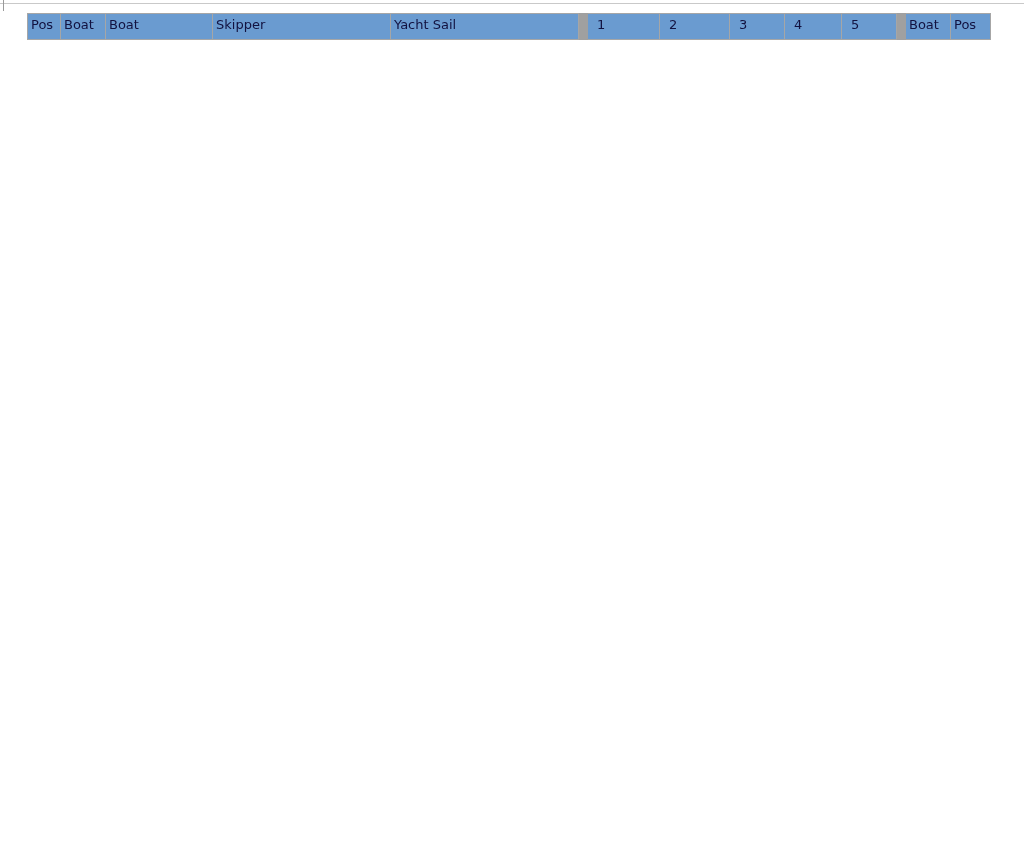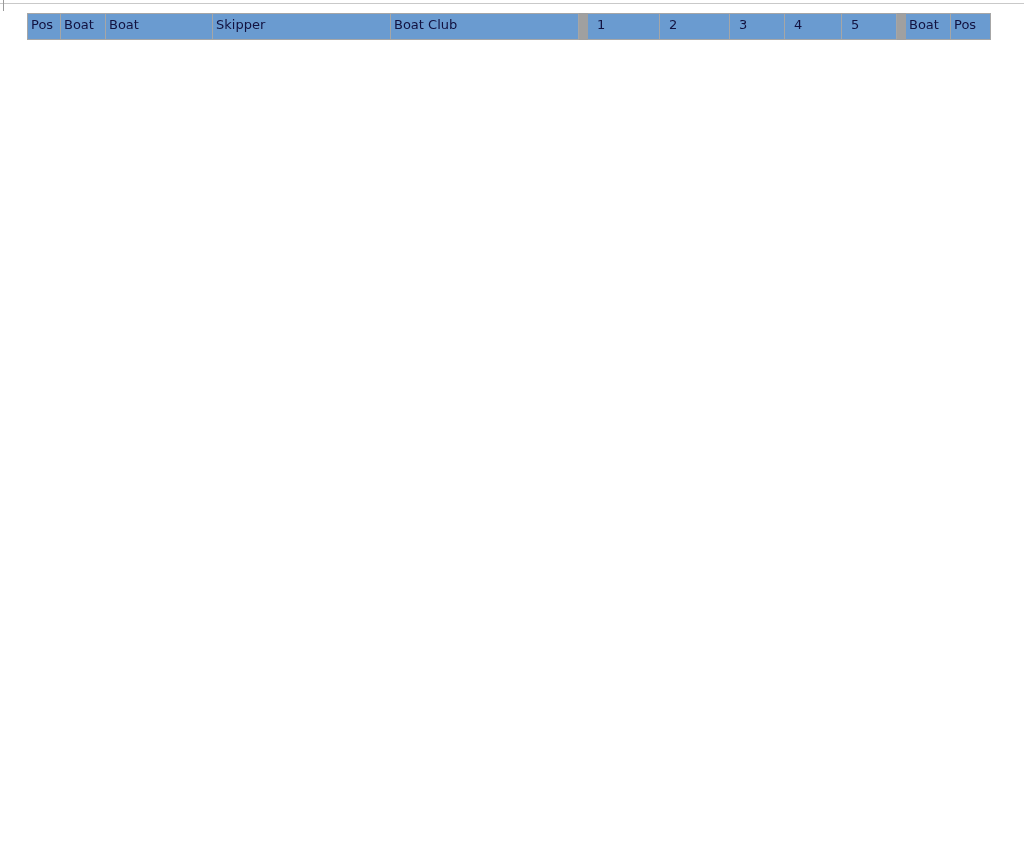--- a/index.html
+++ b/index.html
@@ -48,21 +48,21 @@
     <col style="width:9px">
     <col style="width:45px">
       <col style="width:40px">
   </colgroup>
   <thead>
     <tr>
       <th>Pos</th>
       <th>Boat</th>
       <th>Boat</th>
       <th>Skipper</th>
-      <th>Boat Club</th>
+      <th>Yacht Sail</th>
       <th class="sep"></th>
       <th class="race-h">1</th>
       <th class="race-h">2</th>
       <th class="race-h">3</th>
       <th class="race-h">4</th>
       <th class="race-h">5</th>
       <th class="sep"></th>
       <th>Boat</th>
       <th>Pos</th>
     </tr>

